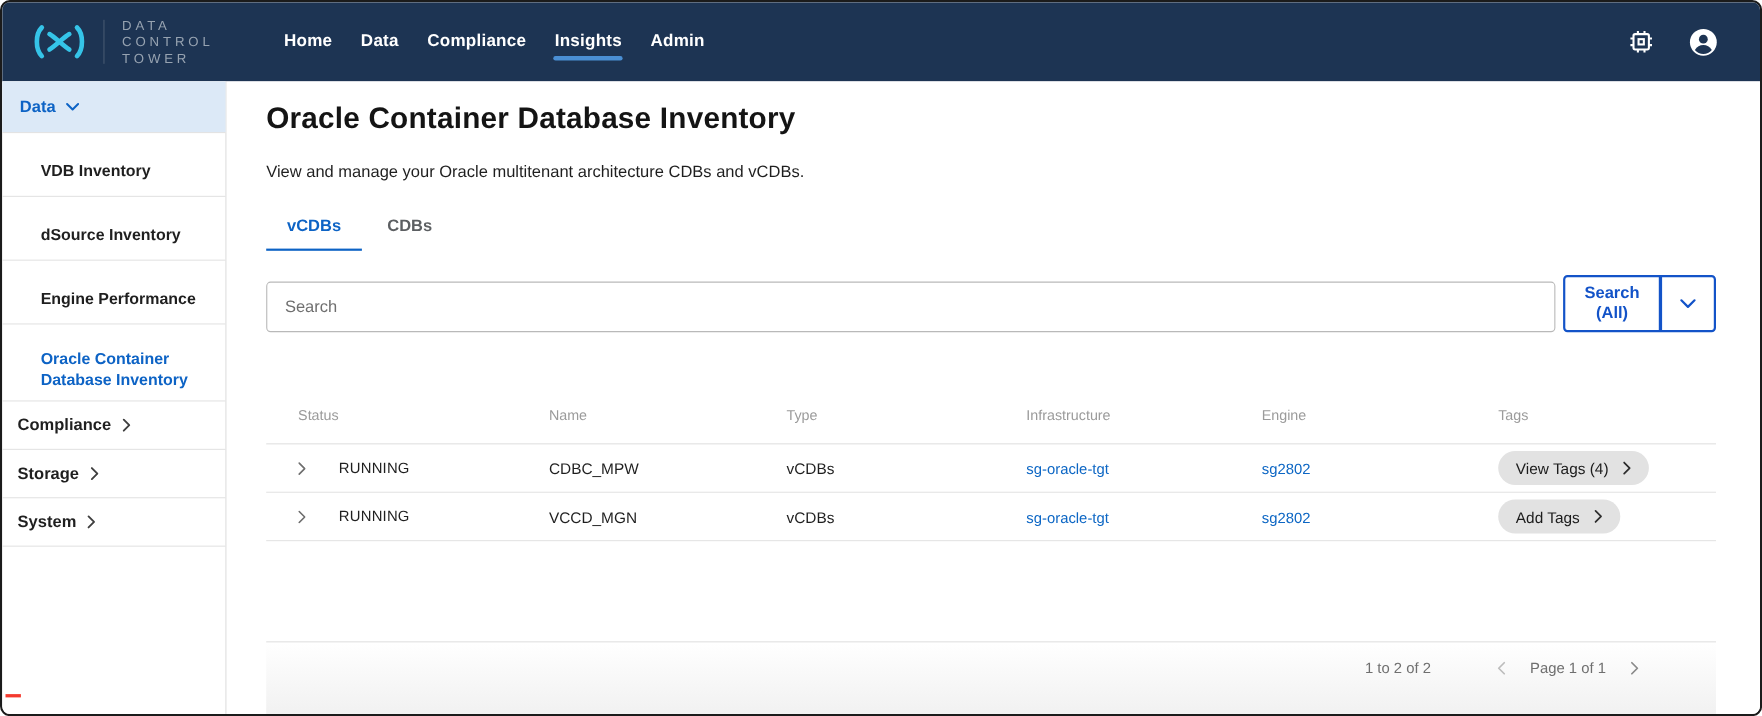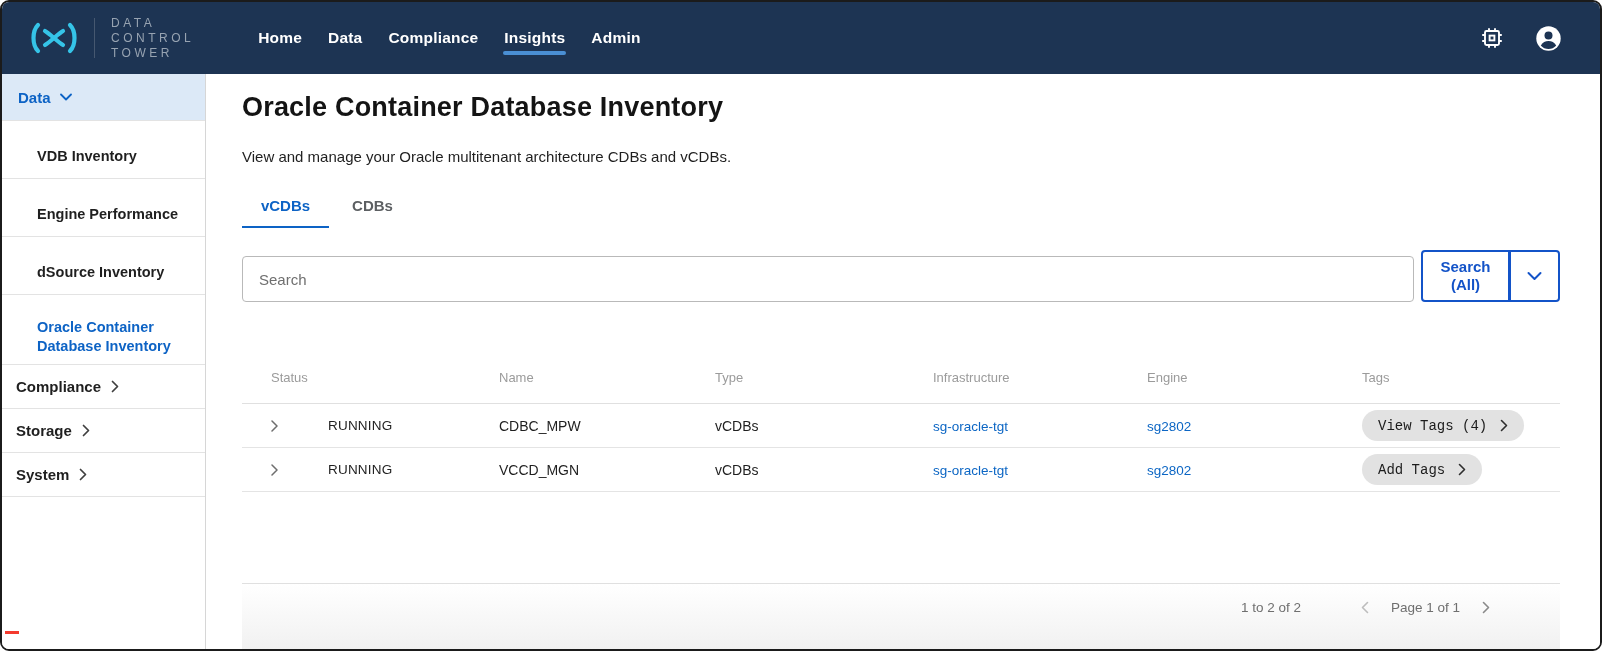--- a/index.html
+++ b/index.html
@@ -95,27 +95,27 @@
   
   .table { margin-top:54px; }
   .t-grid {
     display:grid;
     grid-template-columns:37px 191px 216px 218px 214px 215px minmax(0,1fr);
     align-items:center; padding-left:29px;
   }
   .t-head { color:#9b9b9b; font-size:13px; padding-top:14px; padding-bottom:18px; border-bottom:1px solid #e0e0e0; }
   .t-head .col-status { grid-column:1 / 3; }
   .t-row { height:44px; border-bottom:1px solid #e4e4e4; font-size:14px; color:#1f1f1f; }
-  .cell-status { font-size:13.5px; letter-spacing:.2px;margin-left:20px; }
+  .cell-status { font-size:13.5px; letter-spacing:.2px; }
   .link { color:#0c66c4; font-size:13.5px; text-decoration:none; cursor:pointer; }
   .expander { display:flex; align-items:center; cursor:pointer; color:#6e6e6e; }
   .pill {
     display:inline-flex; align-items:center; gap:13px; height:31px; padding:0 16px;
     background:#e2e2e2; border:none; border-radius:16px; font-size:14px; color:#1c1c1c;
-    cursor:pointer; font-family:Liberation Mono, monospace;
+    cursor:pointer; font-family:Liberation Sans, sans-serif;
   }
 
   .spacer { flex:1; }
 
   
   .footer {
     height:66px; border-top:1px solid #e0e0e0;
     background:linear-gradient(180deg, #ffffff 0%, #f1f1f1 100%);
     display:flex; align-items:center; justify-content:flex-end;
     padding:0 62px 18px 0; color:#6f6f6f; font-size:13.5px;
@@ -177,24 +177,24 @@
         <span>Data</span>
         <svg width="12" height="8" viewBox="0 0 12 8" fill="none" stroke="#0d63c5" stroke-width="1.8" stroke-linecap="round" stroke-linejoin="round">
             <path d="M1 1.5 L6 6.5 L11 1.5"></path>
           </svg>
       </div>
     </div>
     <div class="side-item">
       <span>VDB Inventory</span>
     </div>
     <div class="side-item">
+      <span>dSource Inventory</span>
+    </div>
+    <div class="side-item">
       <span>Engine Performance</span>
-    </div>
-    <div class="side-item">
-      <span>dSource Inventory</span>
     </div>
     <div class="side-item tall active">
       <span>Oracle Container Database Inventory</span>
     </div>
     <div class="side-section">
       <span>Compliance</span>
       <svg width="8" height="13" viewBox="0 0 8 13" fill="none" stroke="#3f3f3f" stroke-width="1.7" stroke-linecap="round" stroke-linejoin="round">
           <path d="M1.5 1.5 L6.5 6.5 L1.5 11.5"></path>
         </svg>
     </div>

